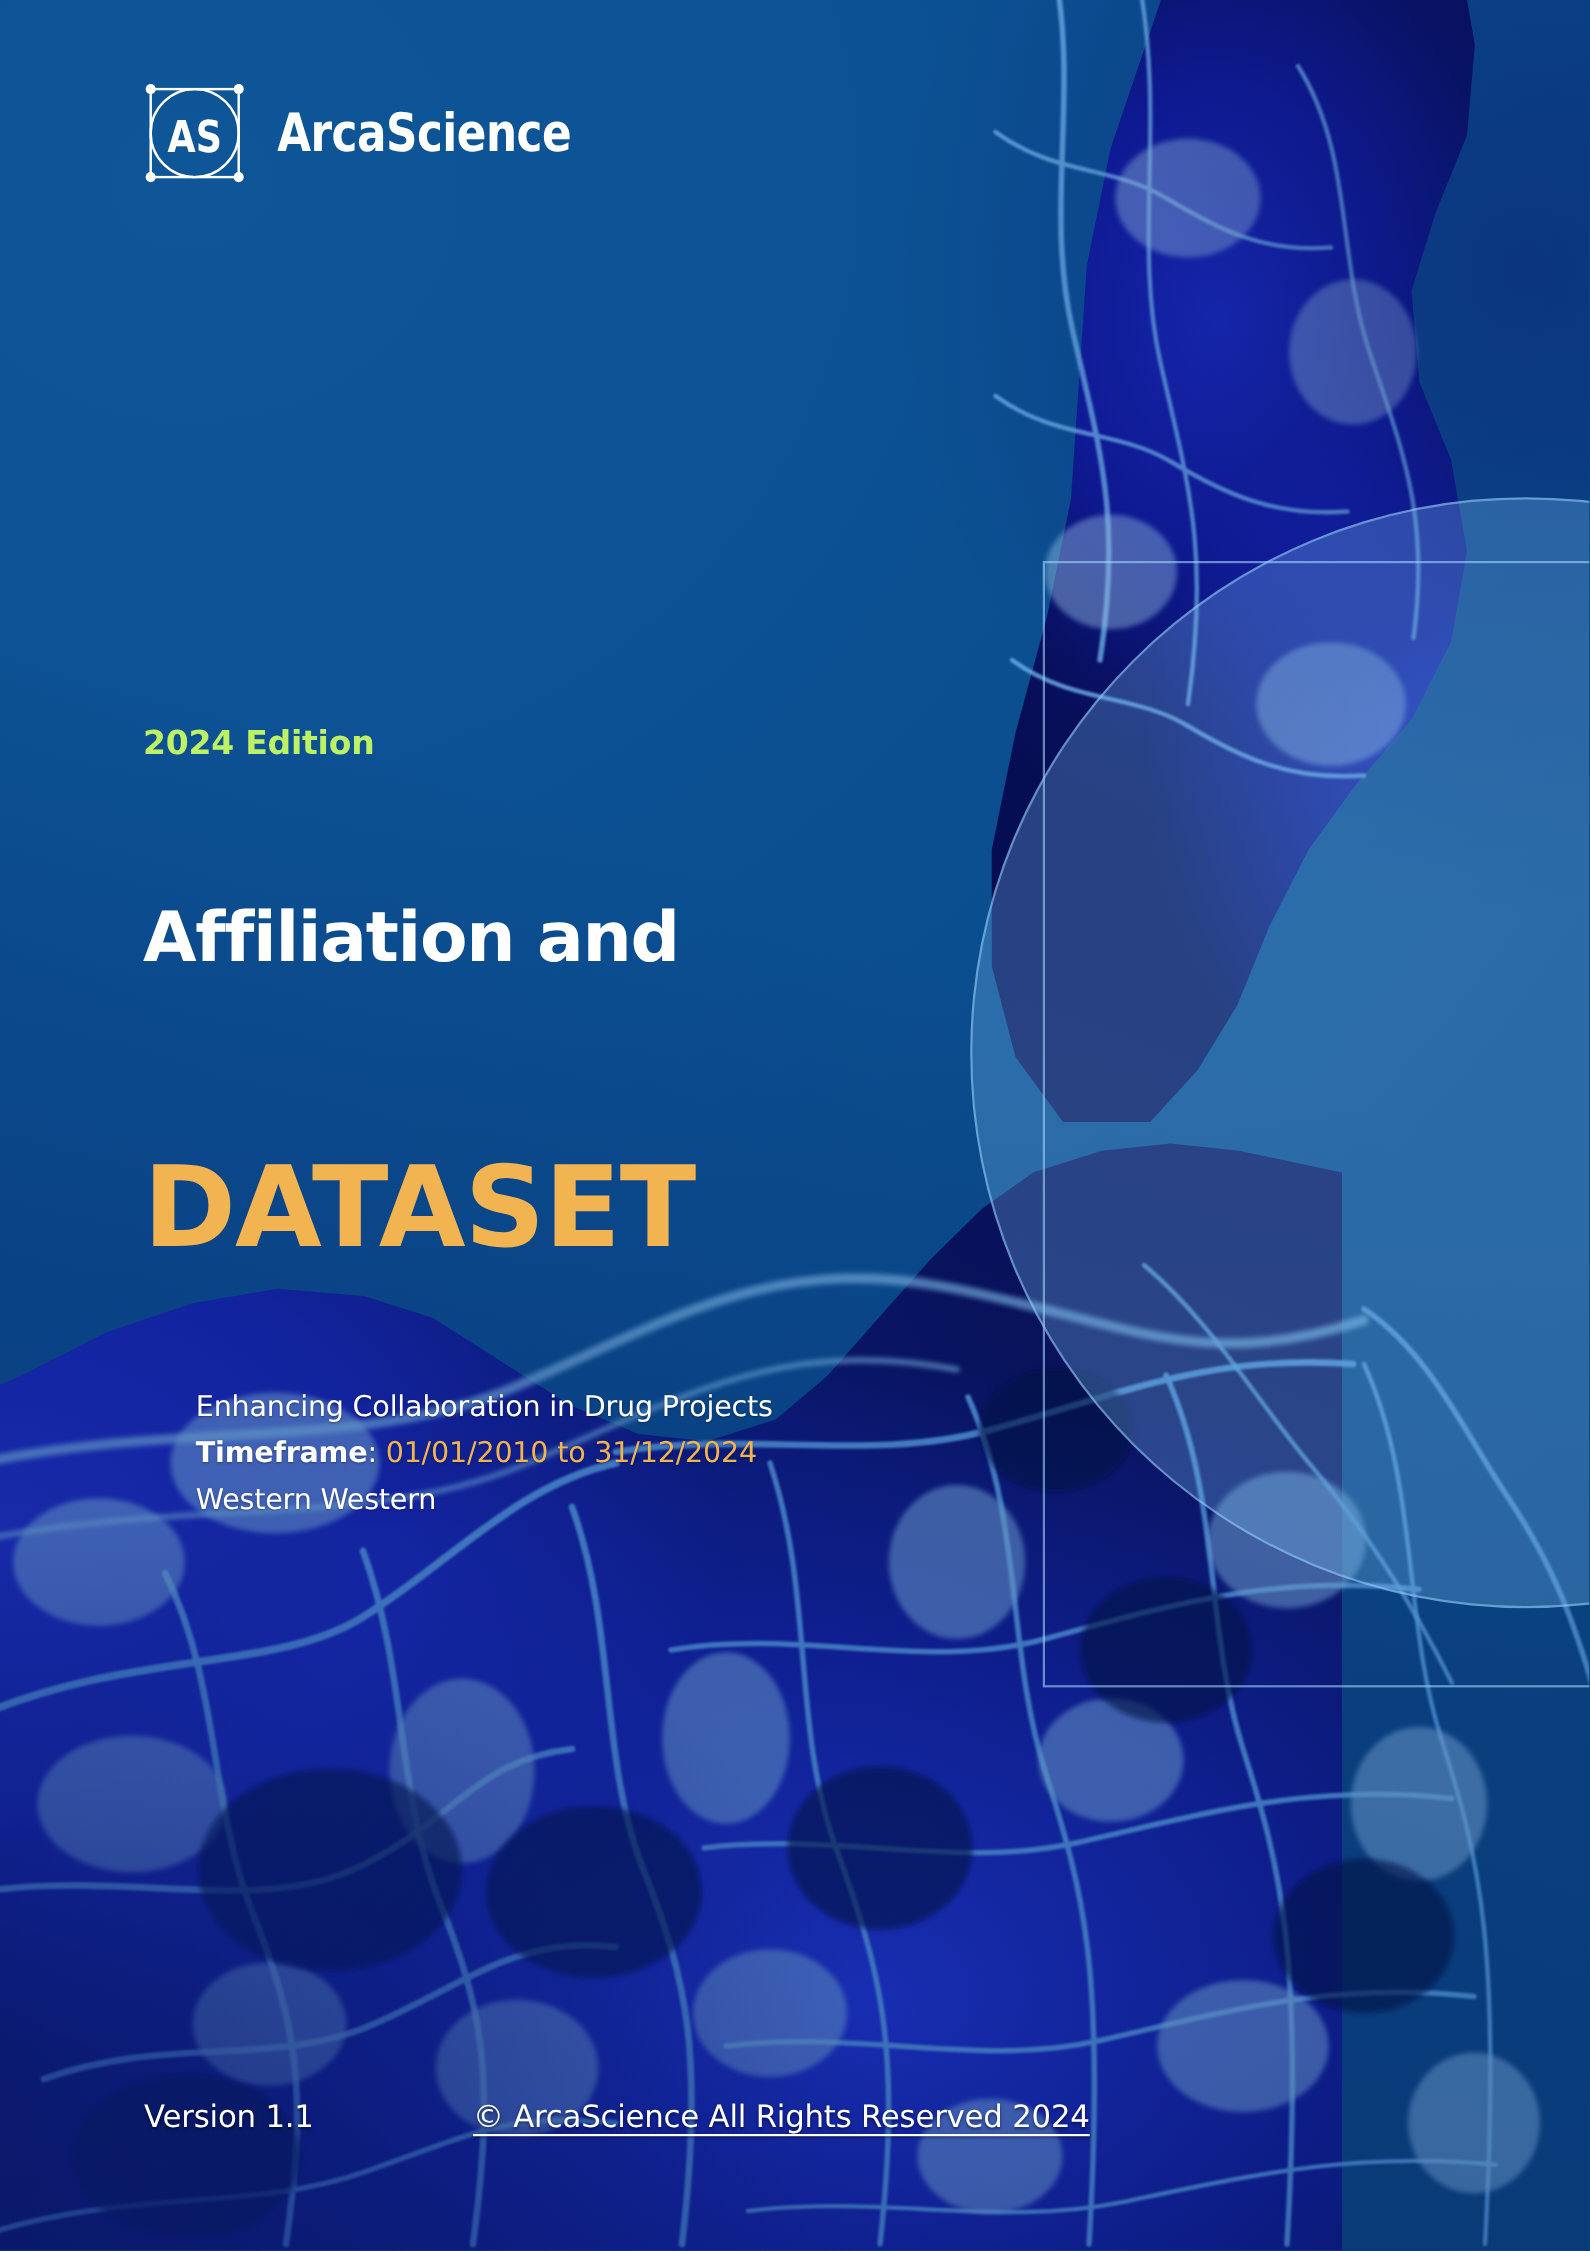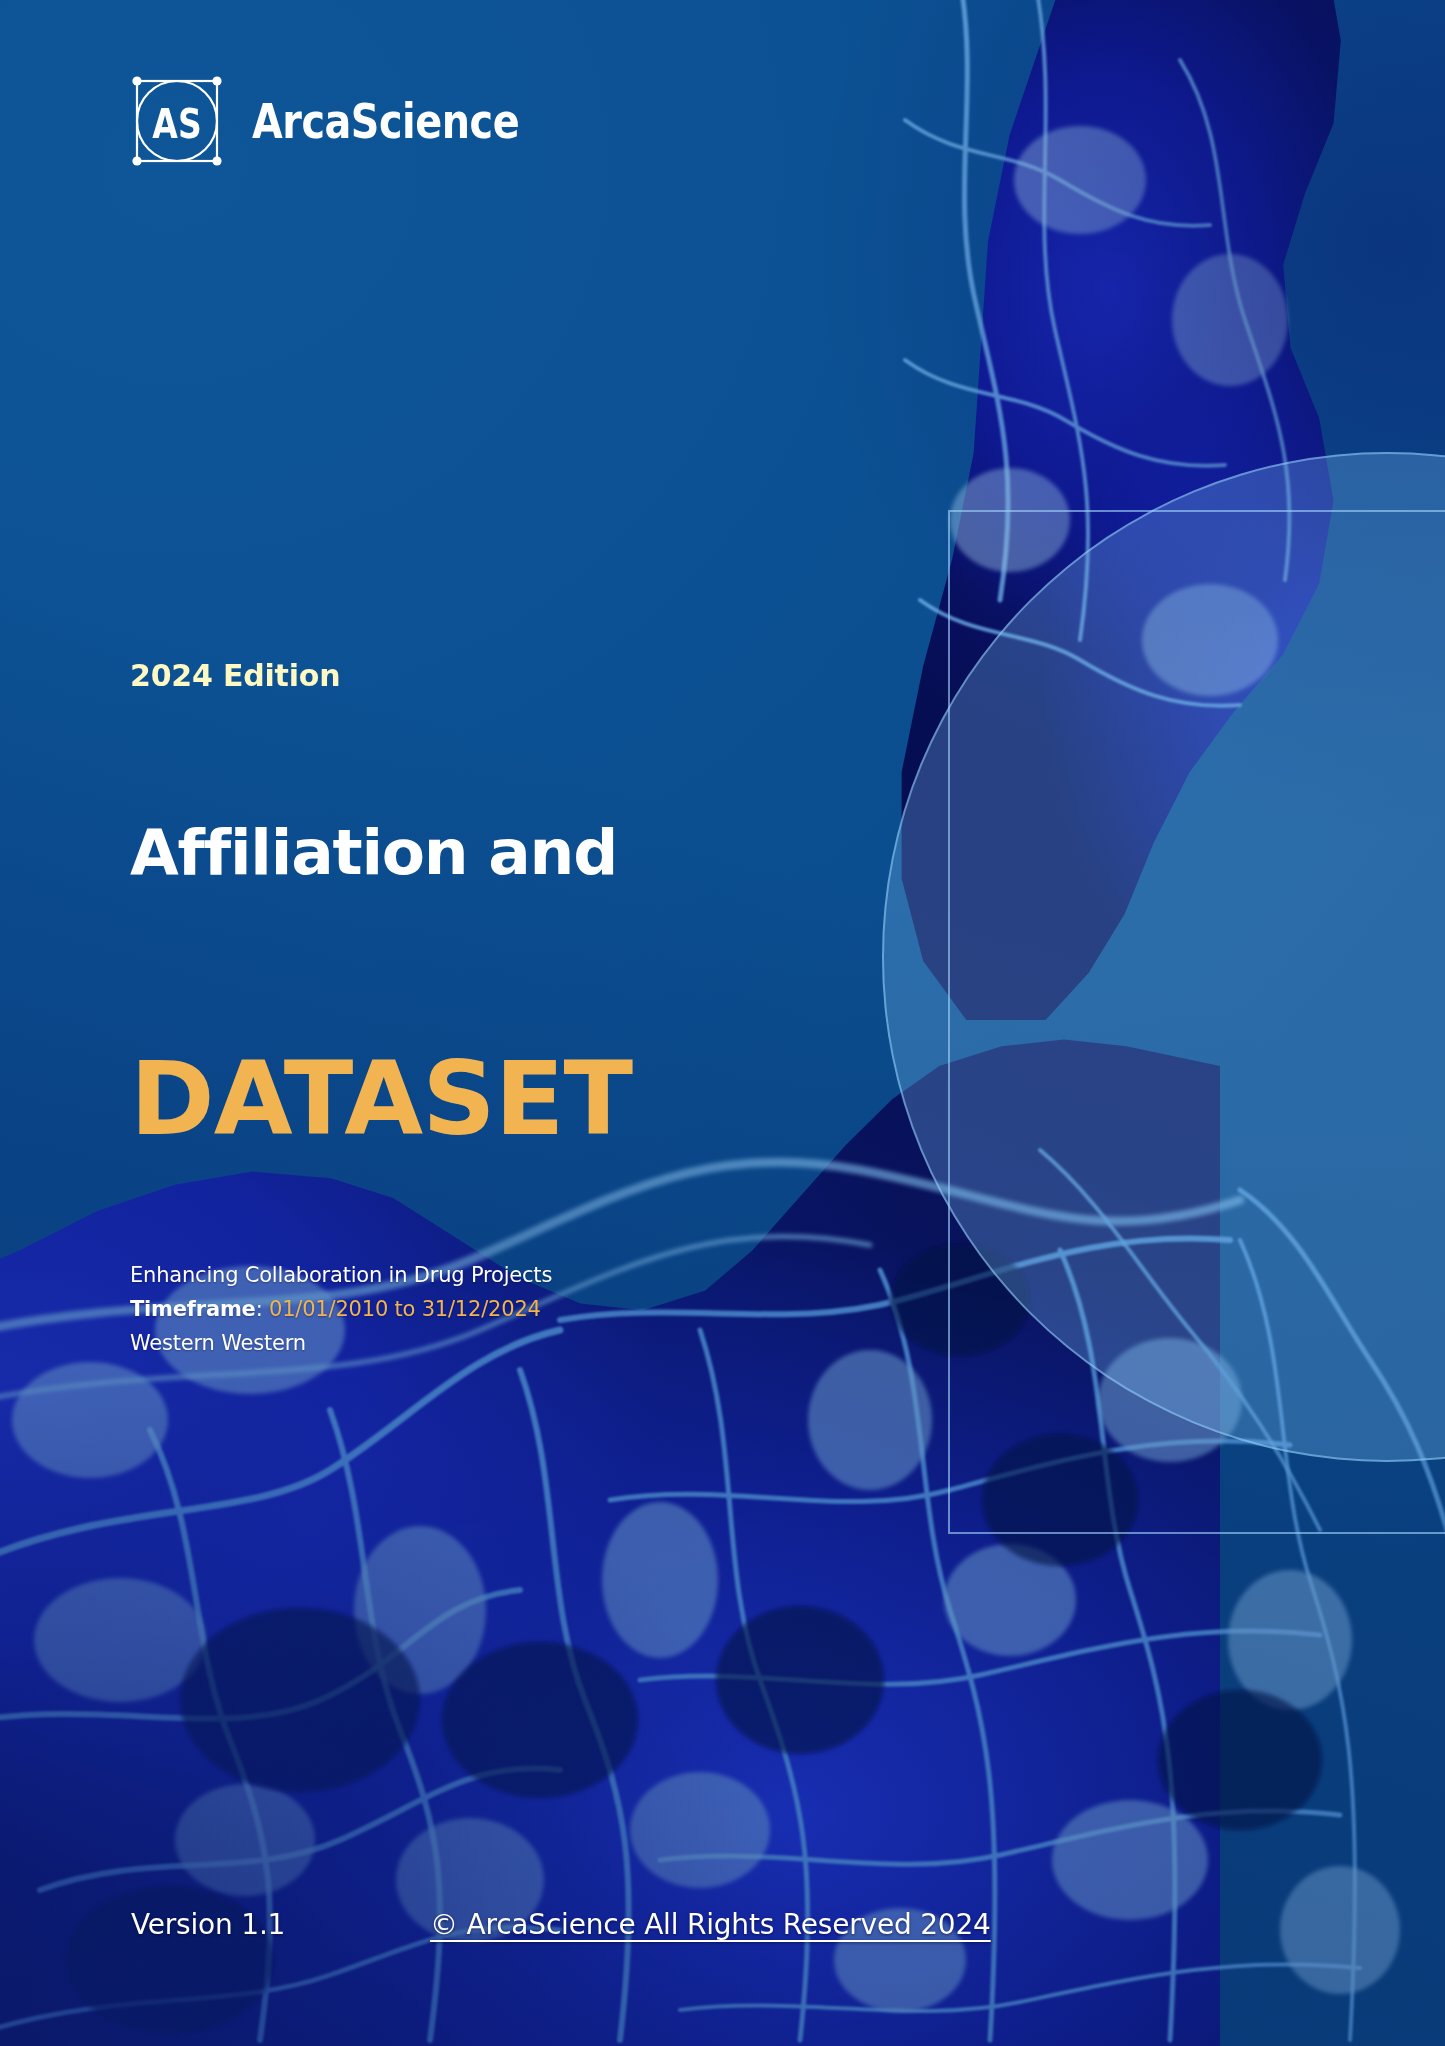--- a/index.html
+++ b/index.html
@@ -120,21 +120,21 @@
     letter-spacing:-0.5px;
     font-family:"DejaVu Sans Condensed","Liberation Sans Narrow","Liberation Sans", sans-serif;
     transform:scaleX(0.92);
     transform-origin:left center;
     white-space:nowrap;
   }
 
   
   .edition {
     position:absolute; left:130px; top:658px;
-    color:#fef9c3;
+    color:#bef264;
     font-size:30px;
     font-weight:700;
     letter-spacing:-0.2px;
     white-space:nowrap;
   }
 
   
   .title-block {
     position:absolute; left:130px; top:818px;
     width:780px;
@@ -160,26 +160,27 @@
     white-space:nowrap;
   }
 
   
   .details {
     position:absolute; left:130px; top:1258px;
     width:820px;
   }
   .details .row {
     color:#ffffff;
-    font-size:21px;
+    font-size:26px;
     line-height:1.63;
     font-weight:400;
     letter-spacing:-0.2px;
     white-space:nowrap;
     text-shadow:0 1px 2px rgba(0,0,20,0.35);
+    margin-left:48px;
   }
   .details .row b { font-weight:700; }
   .details .accent { color:#f2b451; }
 
   
   .footer-version {
     position:absolute; left:131px; top:1908px;
     color:#ffffff;
     font-size:28px;
     font-weight:400;

